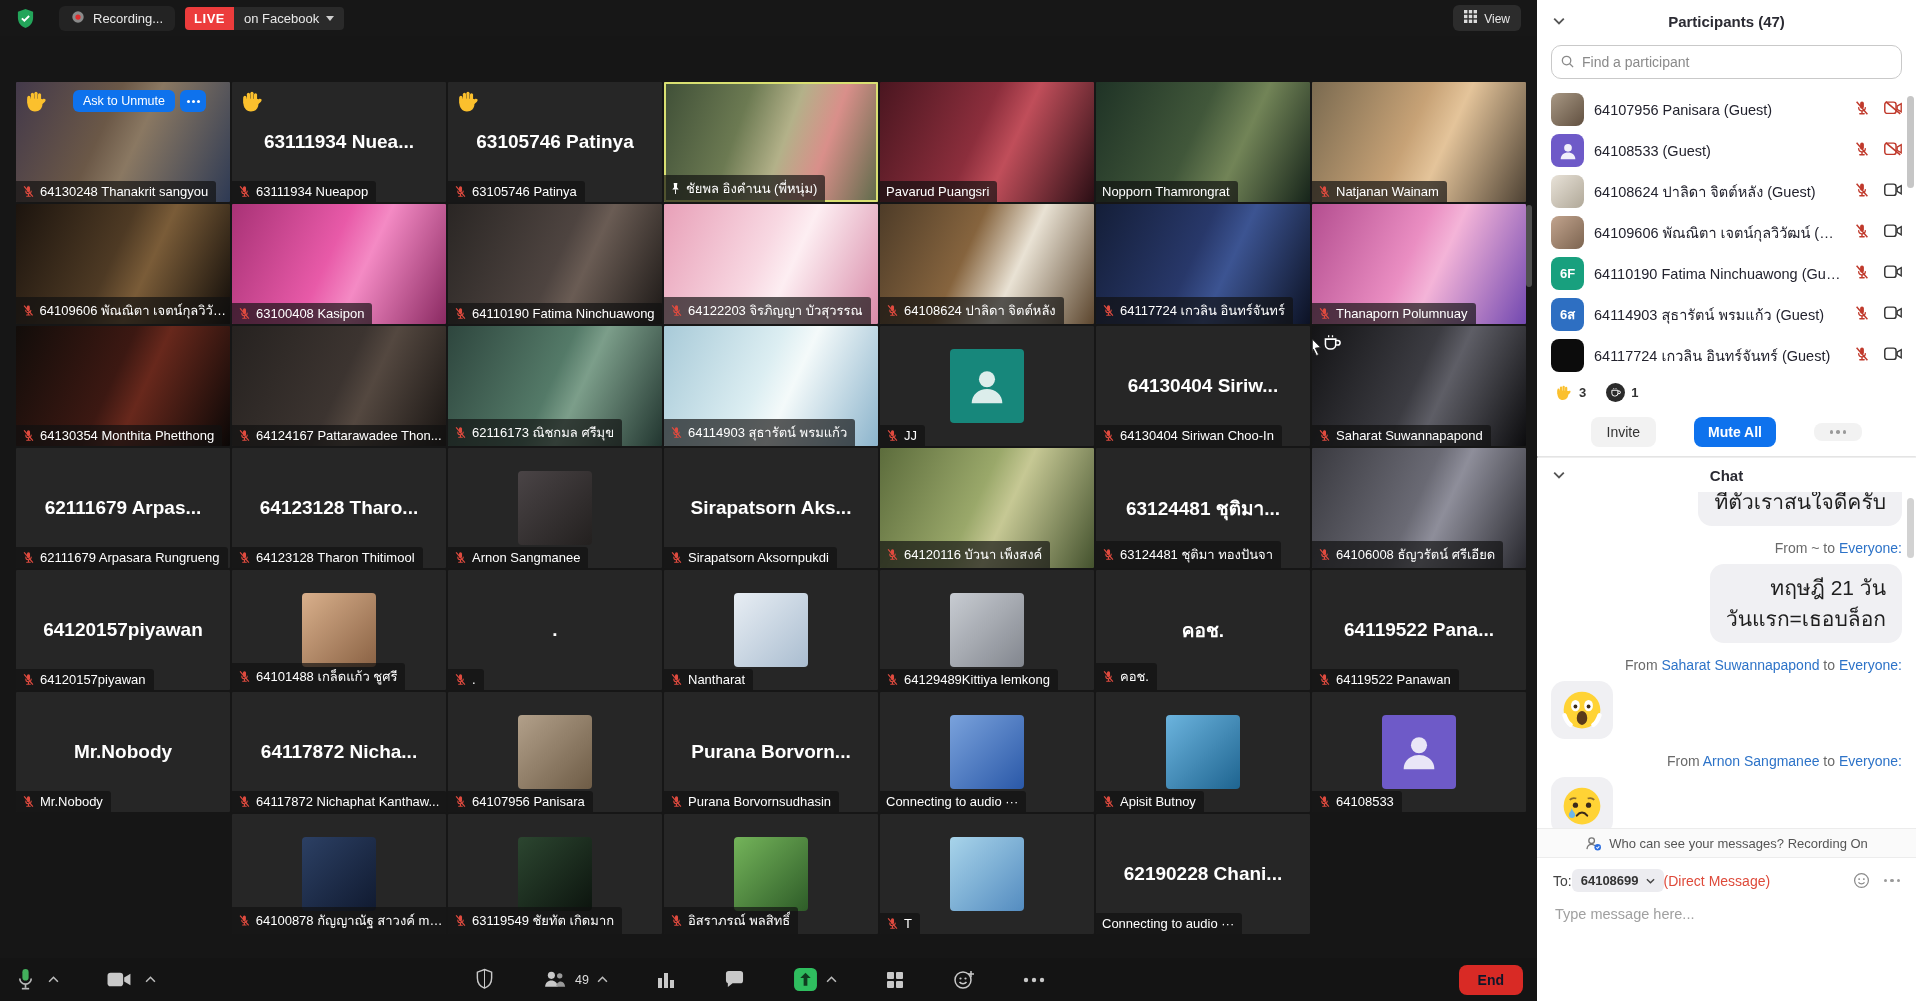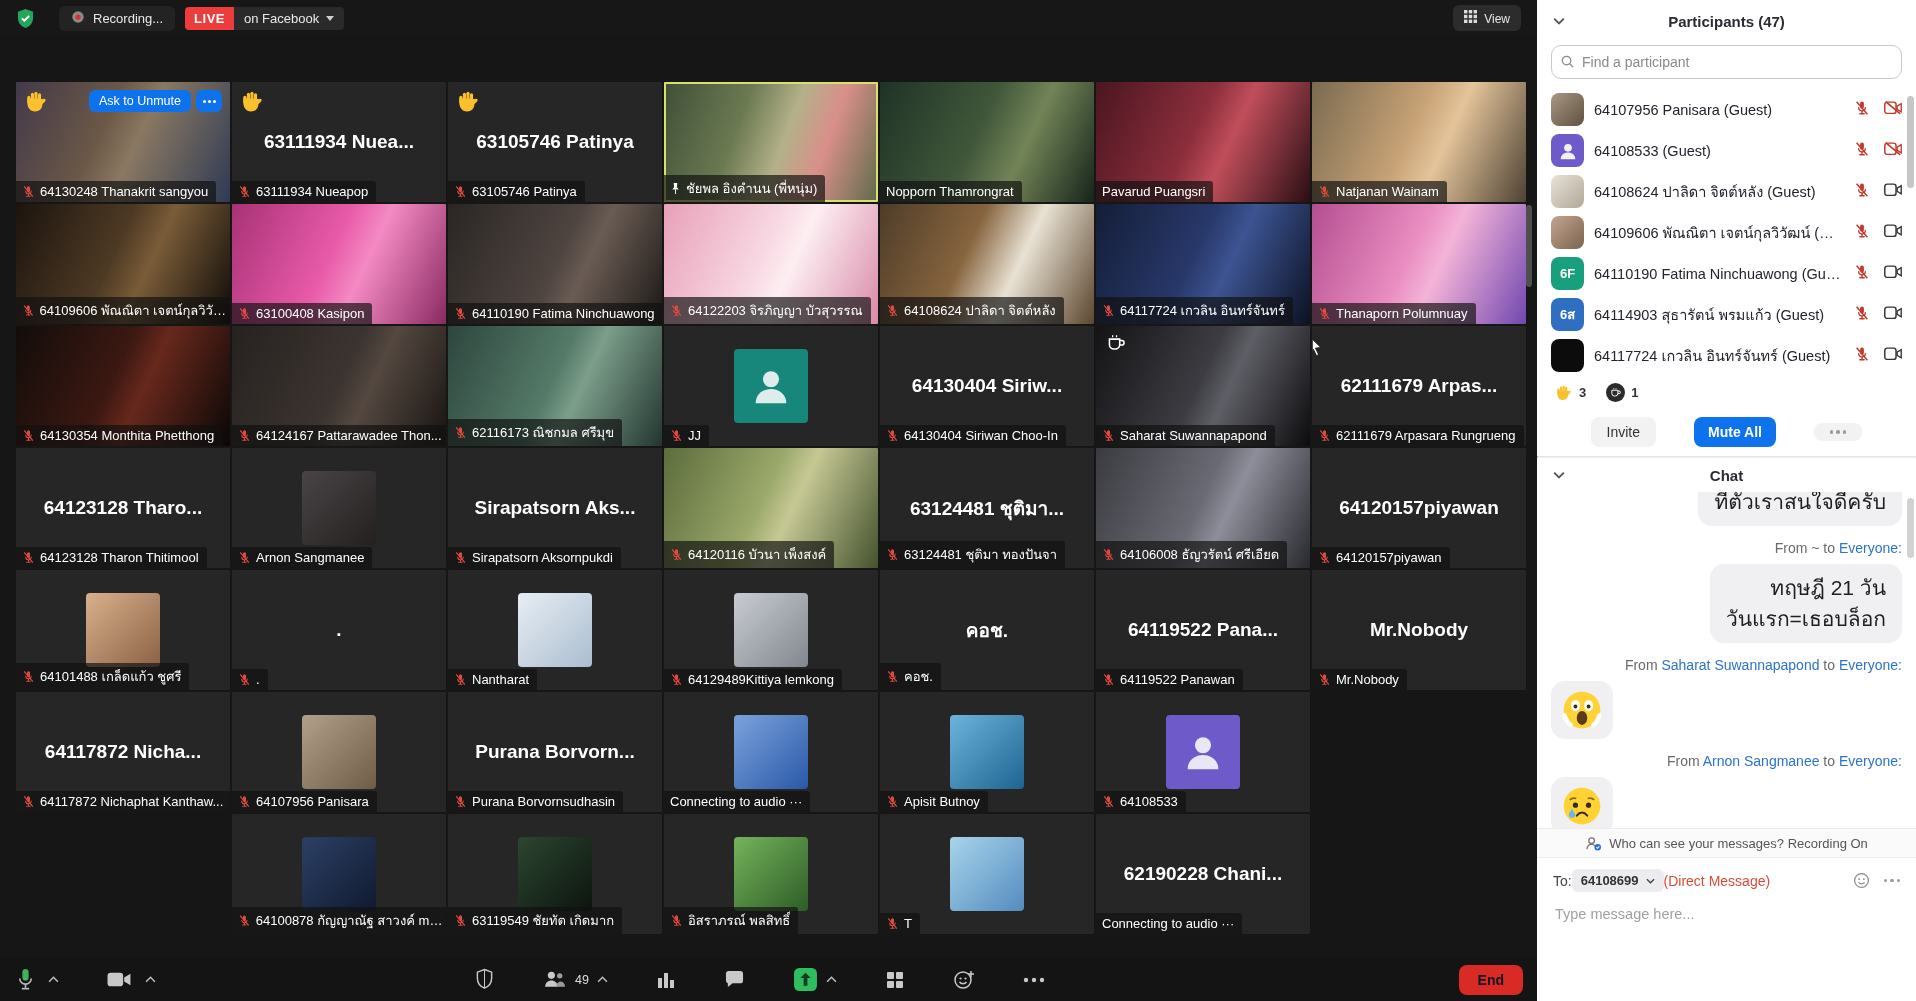--- a/index.html
+++ b/index.html
@@ -29,21 +29,21 @@
   .tile{position:relative;background:#262626;overflow:hidden;border-radius:1px;}
   .tile.active{outline:2px solid #d9e072;outline-offset:-2px;}
   .center-name{position:absolute;inset:0;display:flex;align-items:center;justify-content:center;
                color:#fff;font-weight:bold;font-size:19px;text-align:center;padding:8px 8px;}
   .nameplate{position:absolute;left:0;bottom:0;max-width:96%;display:flex;align-items:center;gap:5px;
              background:rgba(16,16,16,.68);padding:3px 8px 3px 6px;color:#fff;font-size:13px;
              white-space:nowrap;overflow:hidden;border-radius:0 3px 0 0;}
   .nameplate span{overflow:hidden;text-overflow:ellipsis;}
   .tile-hand{position:absolute;left:8px;top:6px;}
   .tile-coffee{position:absolute;left:10px;top:8px;}
-  .tile-btns{position:absolute;right:8px;top:8px;display:flex;gap:5px;}
+  .tile-btns{position:absolute;right:24px;top:8px;display:flex;gap:5px;}
   .unmute-btn{background:#0e72ed;color:#fff;border:none;border-radius:6px;font-size:12.5px;
               padding:4px 10px;cursor:pointer;font-family:inherit;}
   .tile-more{background:#0e72ed;color:#fff;border:none;border-radius:6px;width:26px;cursor:pointer;
              display:flex;align-items:center;justify-content:center;gap:2px;}
   .tile-more i{width:3px;height:3px;border-radius:50%;background:#fff;display:inline-block;}
   .tile-avatar{position:absolute;left:50%;top:50%;transform:translate(-50%,-50%);
                width:74px;height:74px;border-radius:4px;display:flex;align-items:center;justify-content:center;}
 
   
   .v-bedroom{background:linear-gradient(115deg,#43394a 0%,#6b5847 40%,#8a7862 55%,#2e3a54 100%);}
@@ -289,30 +289,30 @@
       </div>
       <div class="tile v-office active">
         <div class="nameplate">
           <svg width="11" height="13" viewBox="0 0 12 14">
             <path d="M4 1h4l-.5 4.5L9.5 8h-7L4.5 5.5z" fill="#fff"></path>
             <rect x="5.5" y="8" width="1" height="5" fill="#fff"></rect>
           </svg>
           <span>ชัยพล อิงคำนน (พี่หนุ่ม)</span>
         </div>
       </div>
+      <div class="tile v-redchair">
+        <div class="nameplate">
+          <span>Pavarud Puangsri</span>
+        </div>
+      </div>
       <div class="tile v-bookshelf">
         <div class="nameplate">
           <span>Nopporn Thamrongrat</span>
         </div>
       </div>
-      <div class="tile v-redchair">
-        <div class="nameplate">
-          <span>Pavarud Puangsri</span>
-        </div>
-      </div>
       <div class="tile v-warm">
         <div class="nameplate">
           <svg width="13" height="13" viewBox="0 0 16 16">
             <g fill="#e04b3f">
               <rect x="6.1" y="1.6" width="3.8" height="7" rx="1.9"></rect>
               <path d="M4 7.6a.68.68 0 0 1 1.36 0 2.64 2.64 0 0 0 5.28 0A.68.68 0 0 1 12 7.6a4 4 0 0 1-3.3 3.9v1.6h1.5a.65.65 0 0 1 0 1.3H5.8a.65.65 0 0 1 0-1.3h1.5v-1.6A4 4 0 0 1 4 7.6z"></path>
             </g>
             <line x1="2.6" y1="1.8" x2="13.4" y2="14.2" stroke="#e04b3f" stroke-width="1.5"></line>
           </svg>
           <span>Natjanan Wainam</span>
@@ -429,20 +429,32 @@
       <div class="tile v-green2">
         <div class="nameplate">
           <svg width="13" height="13" viewBox="0 0 16 16">
             <g fill="#e04b3f">
               <rect x="6.1" y="1.6" width="3.8" height="7" rx="1.9"></rect>
               <path d="M4 7.6a.68.68 0 0 1 1.36 0 2.64 2.64 0 0 0 5.28 0A.68.68 0 0 1 12 7.6a4 4 0 0 1-3.3 3.9v1.6h1.5a.65.65 0 0 1 0 1.3H5.8a.65.65 0 0 1 0-1.3h1.5v-1.6A4 4 0 0 1 4 7.6z"></path>
             </g>
             <line x1="2.6" y1="1.8" x2="13.4" y2="14.2" stroke="#e04b3f" stroke-width="1.5"></line>
           </svg>
           <span>62116173 ณิชกมล ศรีมุข</span>
+        </div>
+      </div>
+      <div class="tile v-anime">
+        <div class="nameplate">
+          <svg width="13" height="13" viewBox="0 0 16 16">
+            <g fill="#e04b3f">
+              <rect x="6.1" y="1.6" width="3.8" height="7" rx="1.9"></rect>
+              <path d="M4 7.6a.68.68 0 0 1 1.36 0 2.64 2.64 0 0 0 5.28 0A.68.68 0 0 1 12 7.6a4 4 0 0 1-3.3 3.9v1.6h1.5a.65.65 0 0 1 0 1.3H5.8a.65.65 0 0 1 0-1.3h1.5v-1.6A4 4 0 0 1 4 7.6z"></path>
+            </g>
+            <line x1="2.6" y1="1.8" x2="13.4" y2="14.2" stroke="#e04b3f" stroke-width="1.5"></line>
+          </svg>
+          <span>64114903 สุธารัตน์ พรมแก้ว</span>
         </div>
       </div>
       <div class="tile">
         <div class="tile-avatar av-icon-teal">
           <svg width="46" height="46" viewBox="0 0 24 24">
             <circle cx="12" cy="8.5" r="4.2" fill="rgba(255,255,255,.85)"></circle>
             <path d="M4 21c0-4.6 3.6-7.5 8-7.5s8 2.9 8 7.5z" fill="rgba(255,255,255,.85)"></path>
           </svg>
         </div>
         <div class="nameplate">

